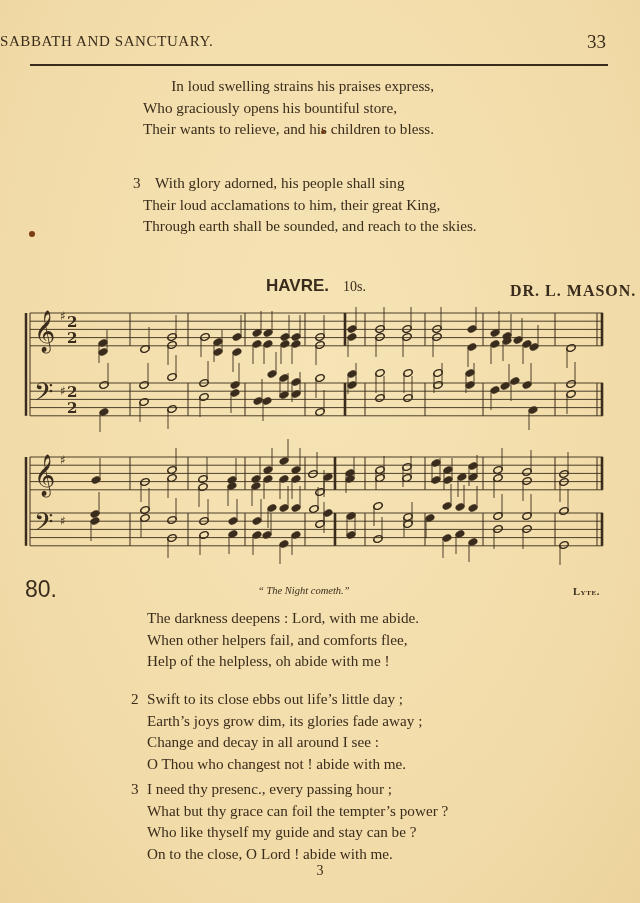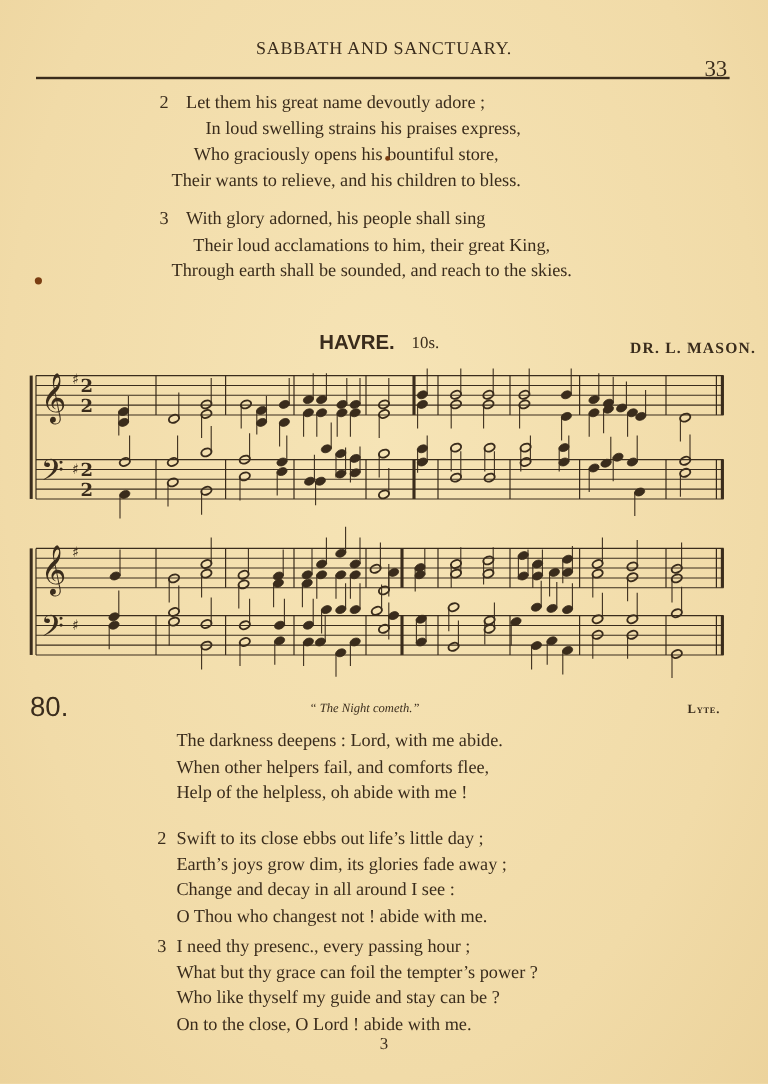--- a/index.html
+++ b/index.html
@@ -6,50 +6,49 @@
   body {
     width: 640px; height: 903px; overflow: hidden;
     background: #f3dfae;
     background-image: radial-gradient(ellipse at 50% 40%, #f6e4b6 0%, #f1dba8 70%, #ecd39c 100%);
     font-family: "Liberation Serif", "DejaVu Serif", serif;
     color: #3a2c1c;
     position: relative;
   }
   .abs { position: absolute; }
   .running-head {
-    left: 0; top: 33px; width: 640px; text-align: center;
+    left: 0; top: 33px; width: 640px; text-align: left;
     font-size: 15px; letter-spacing: 0.6px;
   }
-  .page-number { right: 34px; top: 31px; font-size: 19px; margin-top: 16px; }
+  .page-number { right: 34px; top: 31px; font-size: 19px; }
   .head-rule { left: 30px; top: 64px; width: 578px; height: 2px; background: #3a2c1c; }
   .verse { font-size: 15.2px; line-height: 21.5px; }
   .verse .line { white-space: nowrap; }
   .verse .num { display: inline-block; width: 22px; }
   .indent1 { padding-left: 22px; text-align: right; }
-  .indent0 { padding-left: 10px; text-align: center; }
+  .indent0 { padding-left: 10px; }
   .tune-title { left: 266px; top: 276px; font-family: "Liberation Sans", "DejaVu Sans", sans-serif; font-weight: bold; font-size: 17px; }
   .tune-meter { left: 343px; top: 279px; font-size: 14px; }
-  .tune-composer { left: 525px; top: 282px; font-size: 13px; letter-spacing: 1px; font-weight: bold; }
+  .tune-composer { left: 510px; top: 282px; font-size: 16px; letter-spacing: 1px; font-weight: bold; }
   .hymn-number { left: 25px; top: 576px; font-family: "Liberation Sans", "DejaVu Sans", sans-serif; font-size: 23px; }
   .hymn-title { left: 258px; top: 585px; font-size: 10.5px; font-style: italic; }
   .hymn-author { left: 573px; top: 586px; font-size: 10.5px; font-weight: bold; letter-spacing: 0.6px; text-align: center; }
   .sc { font-variant: small-caps; }
   .signature { left: 0; top: 863px; width: 640px; text-align: center; font-size: 14px; }
   .stain { border-radius: 50%; background: #7a3d12; }
   svg.music { position: absolute; left: 0; top: 295px; }
 </style>
 </head>
 <body>
 
 <div class="abs running-head">SABBATH AND SANCTUARY.</div>
 <div class="abs page-number">33</div>
 <div class="abs head-rule"></div>
 
 <div class="abs verse" style="left:133px; top:75px;">
-  <div class="line"><span class="num">2</span><span>Let them his great name devoutly adore ;</span></div>
   <div class="line indent1"><span>In loud swelling strains his praises express,</span></div>
   <div class="line indent0"><span>Who graciously opens his bountiful store,</span></div>
   <div class="line indent0"><span>Their wants to relieve, and his children to bless.</span></div>
 </div>
 
 <div class="abs verse" style="left:133px; top:172px;">
   <div class="line"><span class="num">3</span><span>With glory adorned, his people shall sing</span></div>
   <div class="line indent0"><span>Their loud acclamations to him, their great King,</span></div>
   <div class="line indent0"><span>Through earth shall be sounded, and reach to the skies.</span></div>
 </div>

